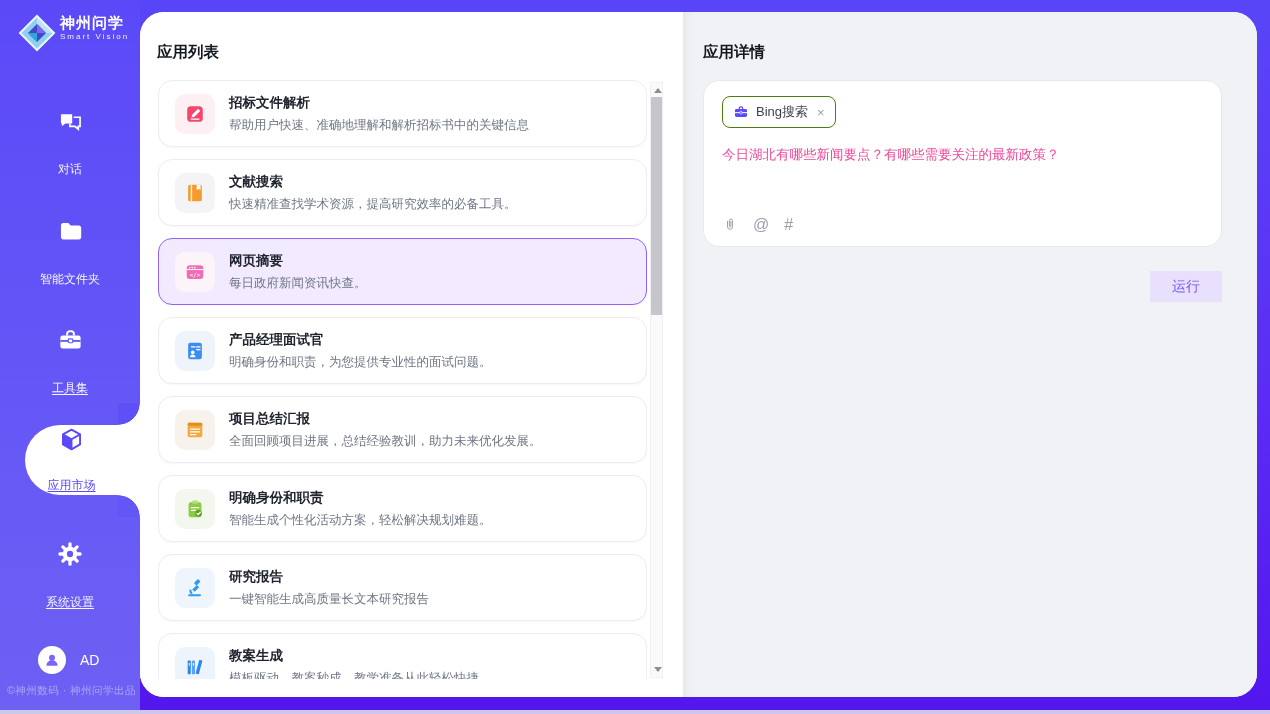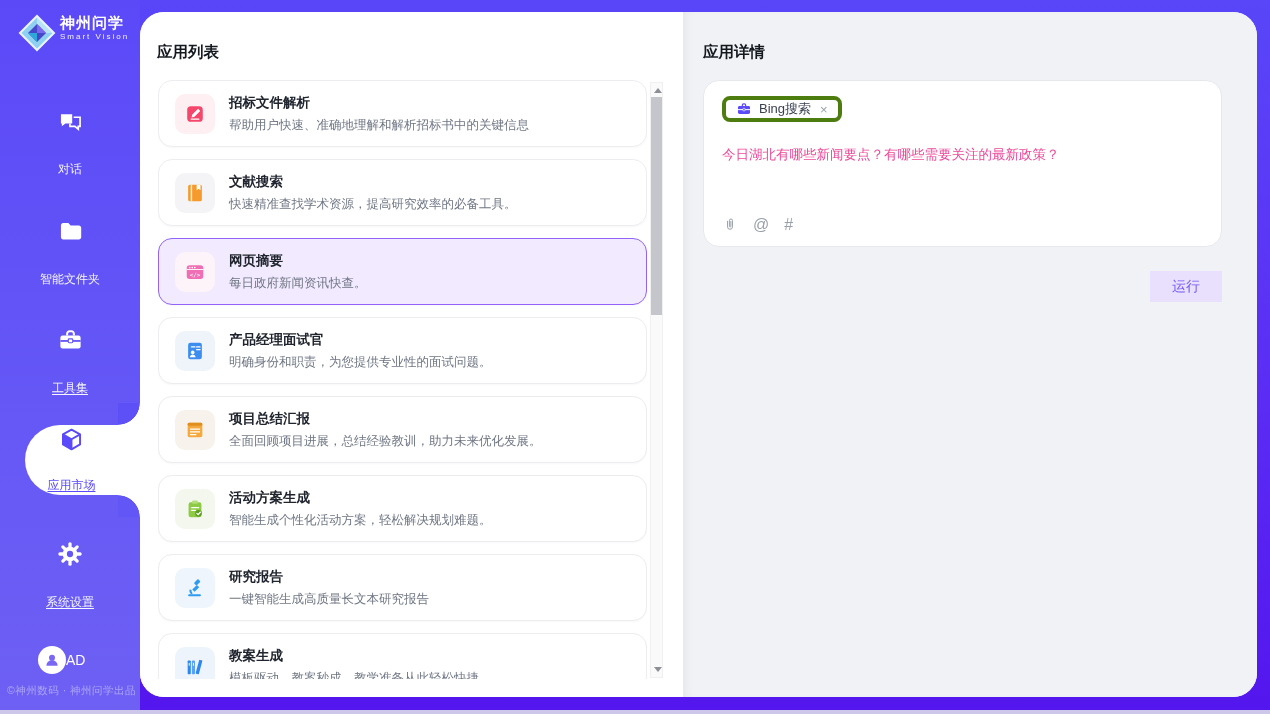--- a/index.html
+++ b/index.html
@@ -16,21 +16,21 @@
   .nav-item { position:absolute; left:0; width:140px; display:flex; flex-direction:column; align-items:center; gap:6px; cursor:pointer; }
   .nav-label { color:rgba(255,255,255,.95); font-size:12px;margin-top:20px; }
   .nav-label.u { text-decoration:underline; text-underline-offset:2px; }
   .nav-bubble { position:absolute; left:25px; right:0; top:425px; height:70px; background:#fff;
                 border-radius:35px 0 0 35px; display:flex; flex-direction:column; align-items:center;
                 justify-content:center; gap:4px; padding-right:22px; cursor:pointer; }
   .conn { position:absolute; right:0; width:22px; height:22px; }
   .conn-top { top:-22px; background:radial-gradient(circle at 0 0,#5e50f7 21.4px,#fff 22px); }
   .conn-bottom { bottom:-22px; background:radial-gradient(circle at 0 100%,#6257f6 21.4px,#fff 22px); }
   .nav-bubble .nav-label { color:#5b4af9; }
-  .user-row { position:absolute; left:38px; top:646px; display:flex; align-items:center; cursor:pointer; }
+  .user-row { position:absolute; left:38px; top:646px; display:flex; align-items:center; gap:14px; cursor:pointer; }
   .avatar { width:28px; height:28px; border-radius:50%; background:#fff; display:flex; align-items:center; justify-content:center; }
   .user-name { color:#fff; font-size:14px; }
   .copyright { position:absolute; left:7px; top:684px; color:rgba(255,255,255,.42); font-size:10.5px; letter-spacing:.5px; white-space:nowrap; }
   .bottom-strip { position:absolute; left:0; top:710px; width:1270px; height:4px; background:#cdc7e9; z-index:3; }
 
   
   .content { position:absolute; left:140px; top:12px; width:1117px; height:685px; border-radius:24px;
              overflow:hidden; display:flex; background:#fff; z-index:2; }
 
   
@@ -49,22 +49,22 @@
   .scrollbar { position:absolute; right:20px; top:70px; height:596px; width:13px; background:#fafafa; border:1px solid #f0f0f1; }
   .sb-arrow { position:absolute; left:2.5px; width:0; height:0; border-left:4px solid transparent; border-right:4px solid transparent; cursor:pointer; }
   .sb-arrow.up { top:5px; border-bottom:5px solid #8e8e96; }
   .sb-arrow.down { bottom:5px; border-top:5px solid #8e8e96; }
   .sb-thumb { position:absolute; left:0; right:0; top:14px; height:218px; background:#c5c6cb; cursor:grab; }
 
   
   .detail-panel { position:relative; flex:1; background:#f1f2f5; box-shadow:inset 8px 0 14px -10px rgba(30,30,60,.10); }
   .detail-card { position:absolute; left:20px; top:68px; right:35px; height:167px; background:#fff;
                  border:1px solid #e7e8ec; border-radius:16px; cursor:text; }
-  .chip { position:absolute; left:18px; top:15px; height:26px; display:inline-flex; align-items:center; gap:7px;
-          padding:0 10px; border:4px solid #4d7c0f; border-radius:8px; background:#fff; cursor:pointer; }
+  .chip { position:absolute; left:18px; top:15px; height:32px; display:inline-flex; align-items:center; gap:7px;
+          padding:0 10px; border:1px solid #4d7c0f; border-radius:8px; background:#fff; cursor:pointer; }
   .chip-label { font-size:13px; color:#3a4150; }
   .chip-x { font-size:13px; color:#9aa0ab; margin-left:2px; cursor:pointer; }
   .prompt { position:absolute; left:18px; top:64px; right:20px; font-size:13.5px; color:#ec4899; line-height:20px; }
   .tools { position:absolute; left:18px; bottom:13px; display:flex; align-items:center; gap:15px; color:#9aa0ab; }
   .tool-glyph { font-size:16px; line-height:16px; cursor:pointer; }
   .run-btn { position:absolute; right:35px; top:259px; width:72px; height:31px; border:none; border-radius:0;
              background:#e8e0fc; color:#7857f7; font-size:14px; font-family:inherit; cursor:pointer; }
 </style>
 </head>
 <body>
@@ -236,21 +236,21 @@
           <span class="tile" style="background:#f3f7ee">
             <svg width="22" height="22" viewBox="0 0 24 24">
               <rect x="5" y="4.5" width="14" height="16.5" rx="2.5" fill="#8ccb43"></rect>
               <rect x="8.8" y="2.8" width="6.4" height="3.6" rx="1.4" fill="#b4de79"></rect>
               <path d="M8 10.5h8M8 13.5h4.5" stroke="#fff" stroke-width="1.3" stroke-linecap="round"></path>
               <circle cx="15.8" cy="16.8" r="3.6" fill="#5d9e22"></circle>
               <path d="M14 16.8l1.4 1.4 2.4-2.6" stroke="#fff" stroke-width="1.4" fill="none" stroke-linecap="round"></path>
             </svg>
           </span>
           <div>
-            <div class="card-title">活动方案生成</div>
+            <div class="card-title">明确身份和职责</div>
             <div class="card-desc">智能生成个性化活动方案，轻松解决规划难题。</div>
           </div>
         </div>
 
         <div class="card">
           <span class="tile" style="background:#eef5fc">
             <svg width="22" height="22" viewBox="0 0 24 24">
               <g fill="#2e9bf0">
                 <rect x="12.4" y="2.6" width="4" height="6.4" rx="1" transform="rotate(45 14.4 5.8)"></rect>
                 <path d="M9 13.6l5-5 2.6 2.6-5 5z"></path>

